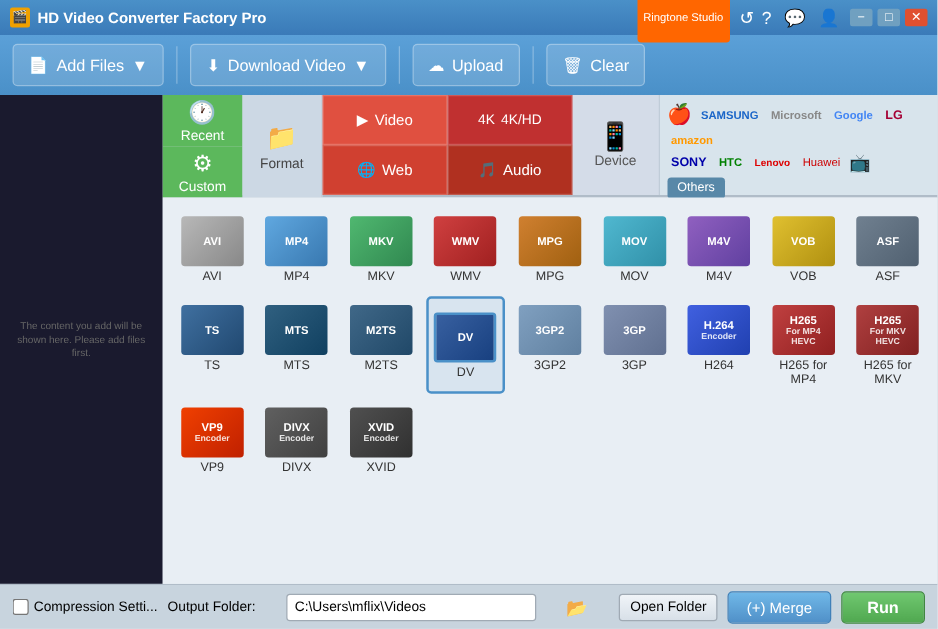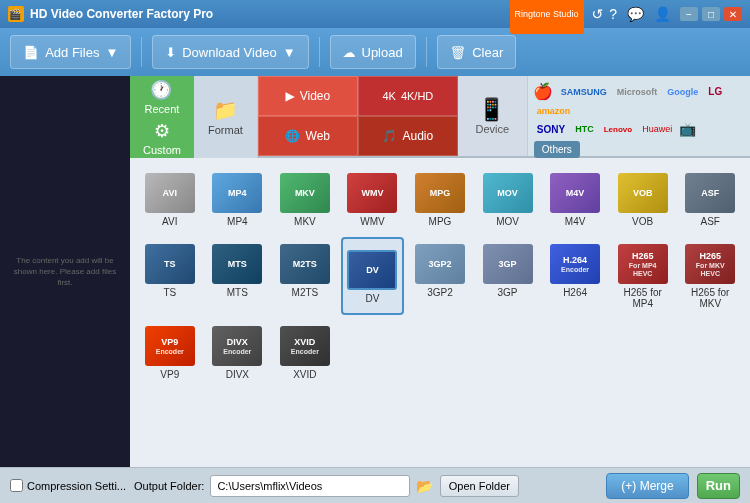--- a/index.html
+++ b/index.html
@@ -138,21 +138,21 @@
     .bottom-bar {
       height: 36px;
       background: #c8d4de;
       display: flex;
       align-items: center;
       padding: 0 10px;
       gap: 8px;
       border-top: 1px solid #b0bcc8;
     }
     .compression-check { display: flex; align-items: center; gap: 4px; font-size: 11px; }
-    .output-folder { display: flex; align-items: center; gap: 6px; font-size: 11px; flex: 1; }
+    .output-folder { display: flex; align-items: center; gap: 6px; font-size: 11px; flex: 1; justify-content: space-between; }
     .folder-input {
       background: white;
       border: 1px solid #a0aab4;
       border-radius: 3px;
       padding: 2px 6px;
       font-size: 11px;
       width: 200px;
       height: 22px;
     }
     .btn-small {
@@ -172,21 +172,21 @@
       padding: 3px 14px;
       font-size: 12px;
       cursor: pointer;
       height: 26px;
     }
     .btn-run {
       background: linear-gradient(180deg, #70c870 0%, #50a850 100%);
       border: 1px solid #408840;
       border-radius: 4px;
       color: white;
-      padding: 3px 8px;
+      padding: 3px 20px;
       font-size: 13px;
       font-weight: bold;
       cursor: pointer;
       height: 26px;
     }
 
     
     .fi-avi { background: linear-gradient(135deg, #b8b8b8 0%, #888 100%); }
     .fi-mp4 { background: linear-gradient(135deg, #60a8e0 0%, #3878b0 100%); }
     .fi-mkv { background: linear-gradient(135deg, #50b870 0%, #308850 100%); }

